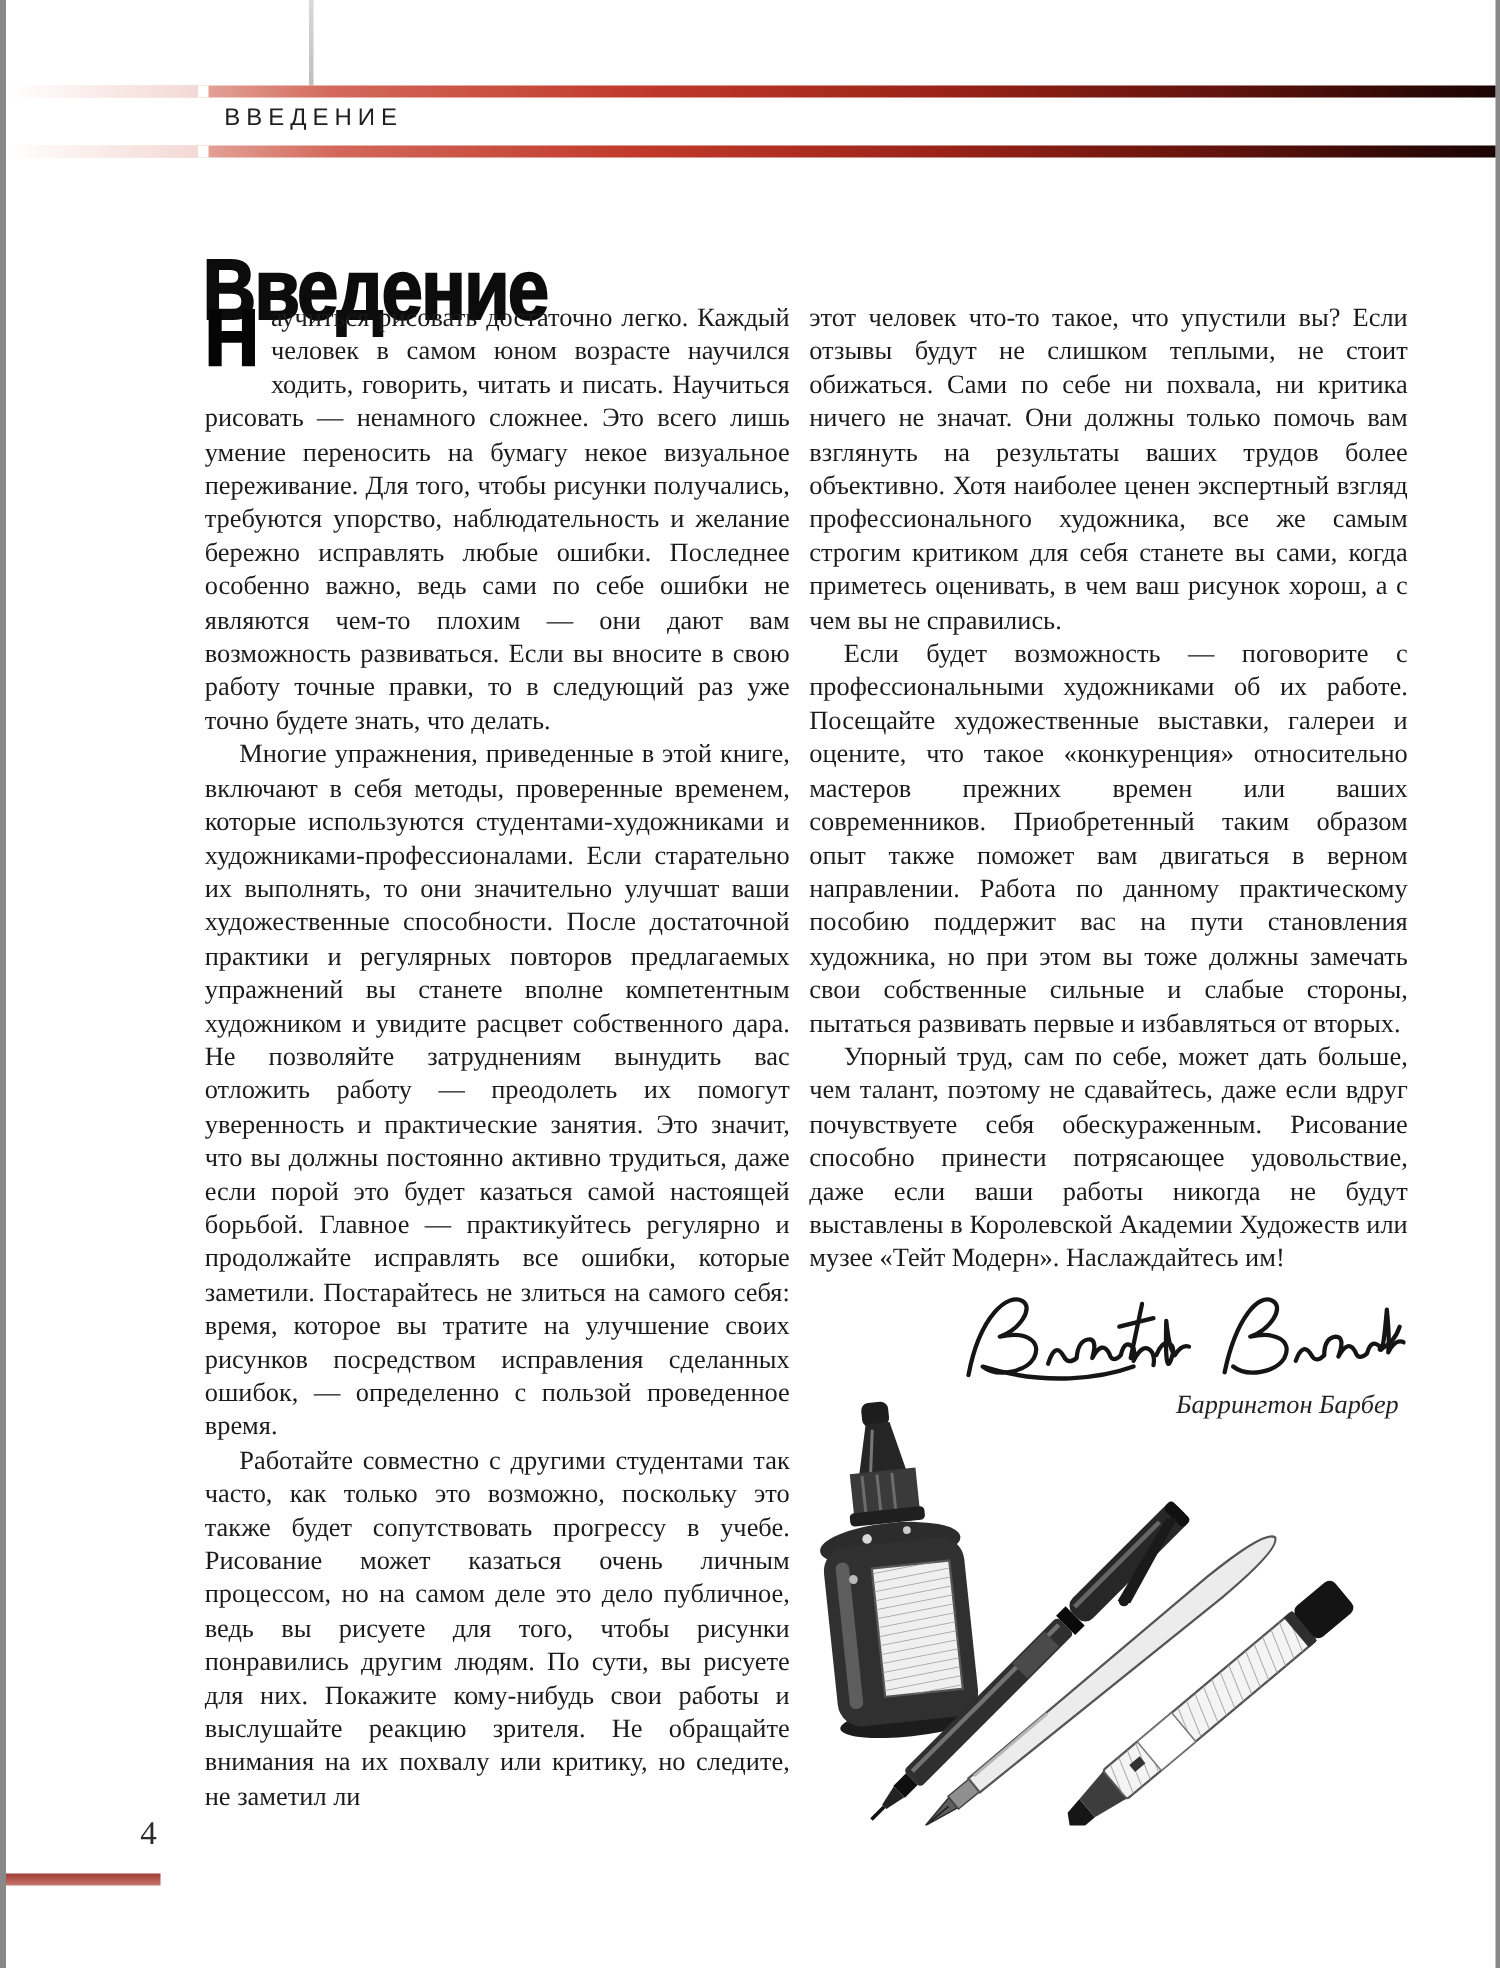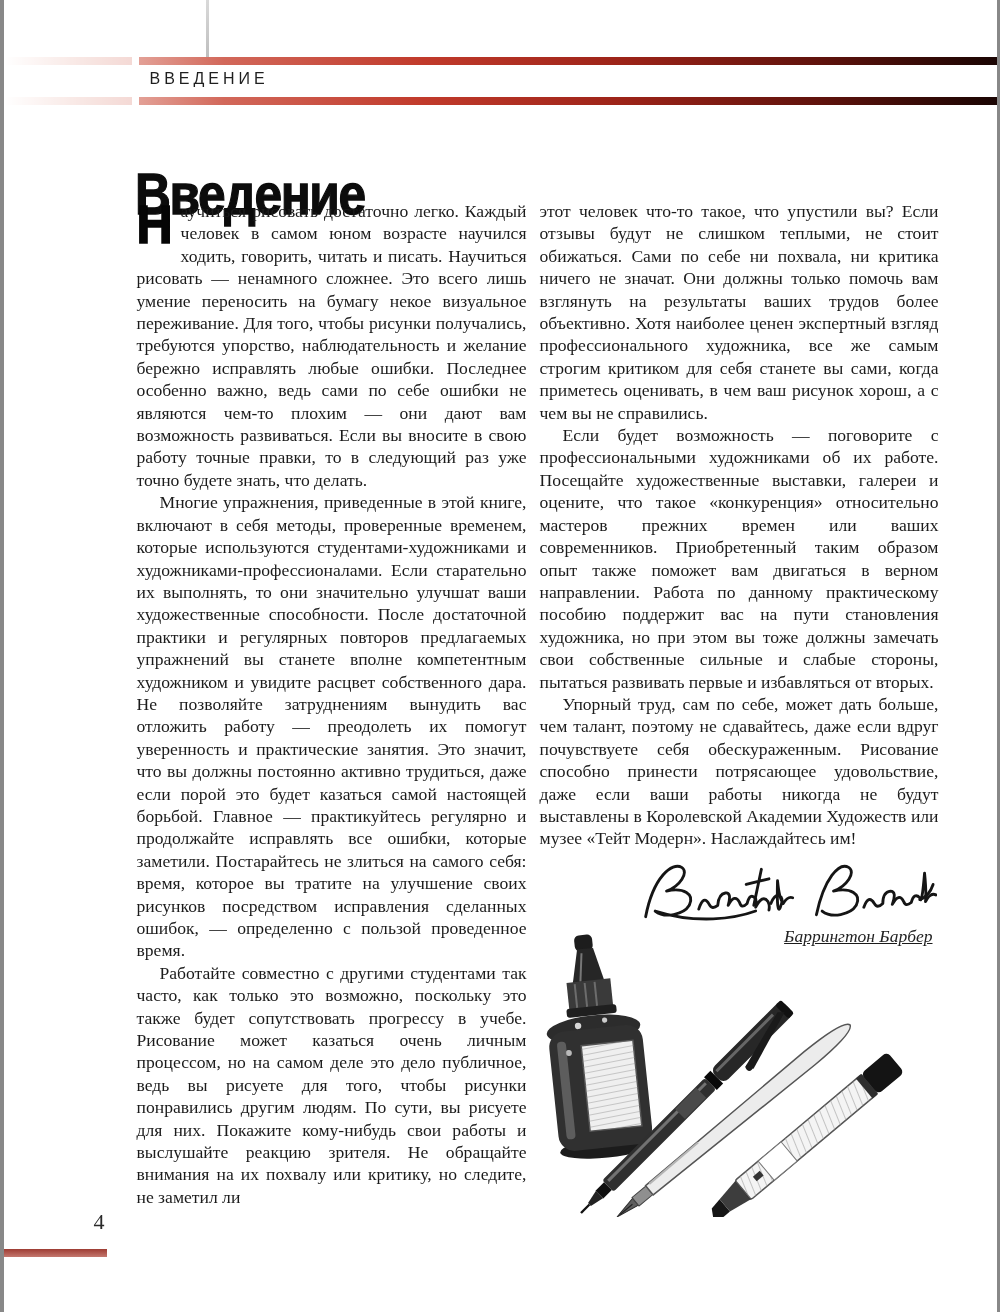--- a/index.html
+++ b/index.html
@@ -41,21 +41,21 @@
   .col p.indent{text-indent:23px;}
   .dropcap{
     float:left;
     font-family:"Liberation Sans","DejaVu Sans",sans-serif;
     font-size:50px;line-height:42px;font-weight:bold;color:#050505;
     -webkit-text-stroke:1.5px #050505;
     transform:scaleY(1.06);transform-origin:left top;
     margin:3px 8px 0 0;
   }
   
-  .signature-block{margin-top:6px;text-align:right;text-decoration:underline;}
+  .signature-block{margin-top:6px;text-align:right;}
   .signature-svg{display:inline-block;margin-right:2px;}
   .signature-caption{
     font-style:italic;font-size:17.5px;color:#222;
     margin-top:-10px;padding-right:6px;text-align:right;
   }
   
   .illustration{position:absolute;left:520px;top:932px;width:460px;height:285px;}
   
   .page-number{position:absolute;left:90px;top:1209px;font-size:22px;color:#2a2a2a;}
   .footer-bar{position:absolute;left:0;top:1249px;width:103px;height:8px;

